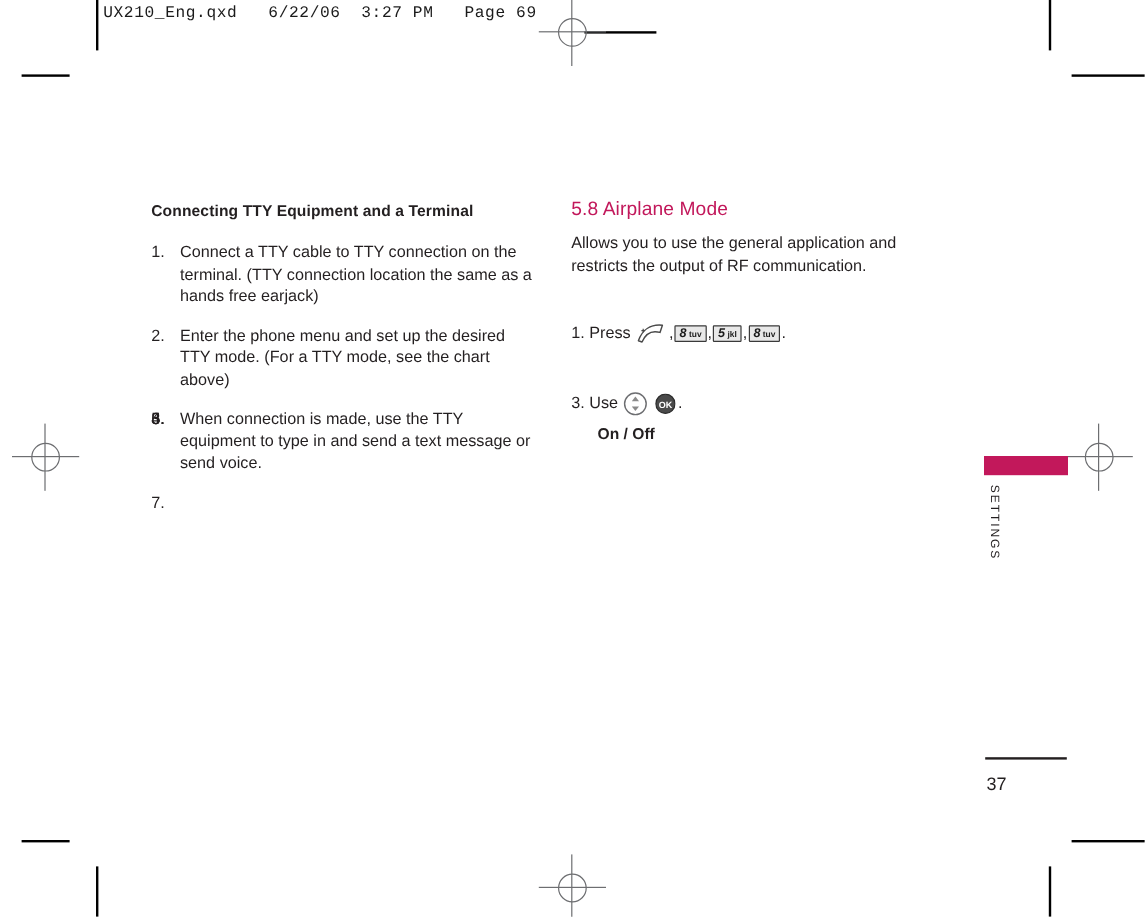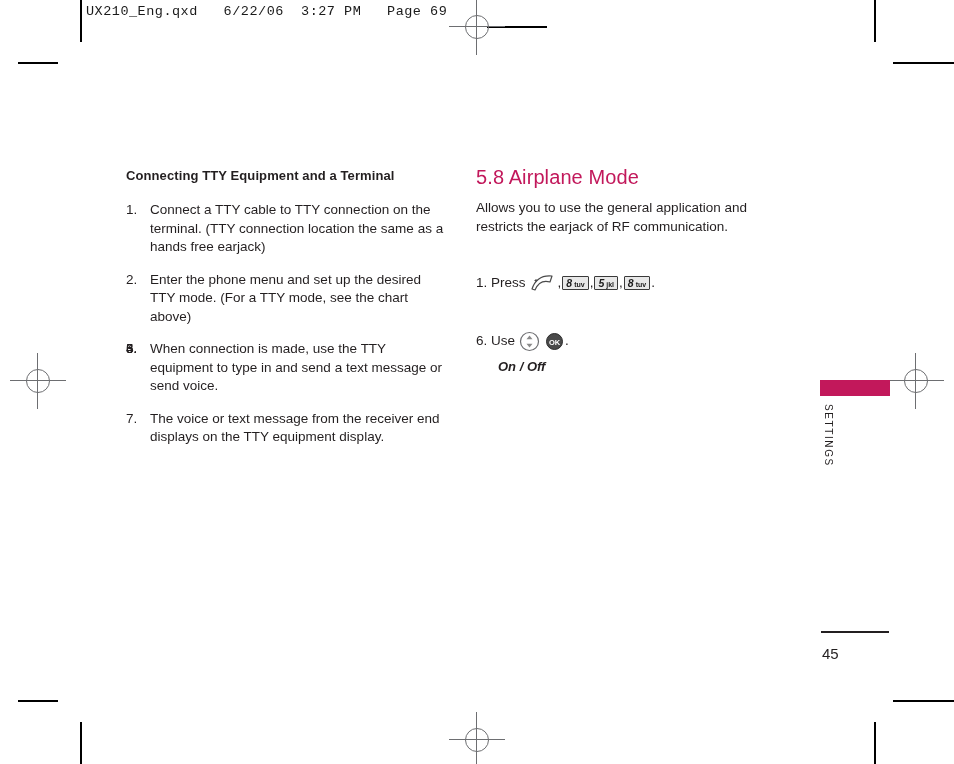--- a/index.html
+++ b/index.html
@@ -111,21 +111,21 @@
   ol.steps li .num {
     position: absolute;
     left: 0;
     top: 0;
     width: 20px;
     text-align: left;
     font-size: 13.5px;
   }
 
   .sec-head {
-    font-size: 20px;
+    font-size: 16px;
     color: #c2185b;
     margin: 0 0 10px 0;
     letter-spacing: 0.1px;
   }
   .sec-intro {
     font-size: 13.5px;
     line-height: 18.5px;
     margin: 0 0 12px 0;
   }
 
@@ -137,21 +137,20 @@
     align-items: center;
     flex-wrap: wrap;
     margin-top: 36px;
   }
   .op-step .txt { white-space: pre; }
 
   .on-off {
     font-size: 13px;
     font-weight: bold;
     margin: 4px 0 0 22px;
-    font-style: italic;
   }
 
   
   .key-num {
     display: inline-flex;
     align-items: baseline;
     justify-content: center;
     border: 1px solid #3a3a3a;
     background: #e8e8e8;
     border-radius: 1px;
@@ -295,28 +294,27 @@
       </li>
       <li>
         <span class="num">5.</span>
       </li>
       <li>
         <span class="num">6.</span>
         <span>When connection is made, use the TTY equipment to type in and send a text message or send voice.</span>
       </li>
       <li>
         <span class="num">7.</span>
-        <span>The voice or text message from the receiver end displays on the TTY equipment display.</span>
       </li>
     </ol>
   </div>
 
   <div class="col-right">
     <div class="sec-head">5.8 Airplane Mode</div>
-    <div class="sec-intro">Allows you to use the general application and restricts the earjack of RF communication.</div>
+    <div class="sec-intro">Allows you to use the general application and restricts the output of RF communication.</div>
 
     <div class="op-step">
       <span class="txt">1. Press</span>
 
       <span class="key-send">
         <svg width="26" height="18" viewBox="0 0 26 18">
           <path d="M3 15 C6 6, 13 1, 23 2 L21 8 C14 6, 9 9, 6 16 Z" fill="#ffffff" stroke="#4a4a4a" stroke-width="1.2" stroke-linejoin="round"></path>
           <path d="M5.5 6.5 L8.5 6.5 M7 5 L7 8" stroke="#4a4a4a" stroke-width="1"></path>
         </svg>
       </span>
@@ -335,21 +333,21 @@
       <span class="txt">,</span>
 
       <span class="key-num">
         <span class="kn-digit">8</span>
         <span class="kn-letters">tuv</span>
       </span>
       <span class="txt">.</span>
     </div>
 
     <div class="op-step">
-      <span class="txt">6. Use</span>
+      <span class="txt">3. Use</span>
 
       <span class="key-nav">
         <svg width="21" height="21" viewBox="0 0 21 21">
           <circle cx="10.5" cy="10.5" r="9" fill="#ffffff" stroke="#6d6e71" stroke-width="1.2"></circle>
           <path d="M10.5 4.5 L13.5 8.3 L7.5 8.3 Z" fill="#8a8a8a"></path>
           <path d="M10.5 16.5 L13.5 12.7 L7.5 12.7 Z" fill="#8a8a8a"></path>
         </svg>
       </span>
 
 
@@ -362,15 +360,15 @@
       <span class="txt">.</span>
     </div>
 
     <div class="on-off">On / Off</div>
   </div>
 
   <div class="side-tab"></div>
   <div class="side-tab-label">SETTINGS</div>
 
   <div class="folio-rule"></div>
-  <div class="folio-num">45</div>
+  <div class="folio-num">37</div>
 
 </div>
 
 </body></html>

